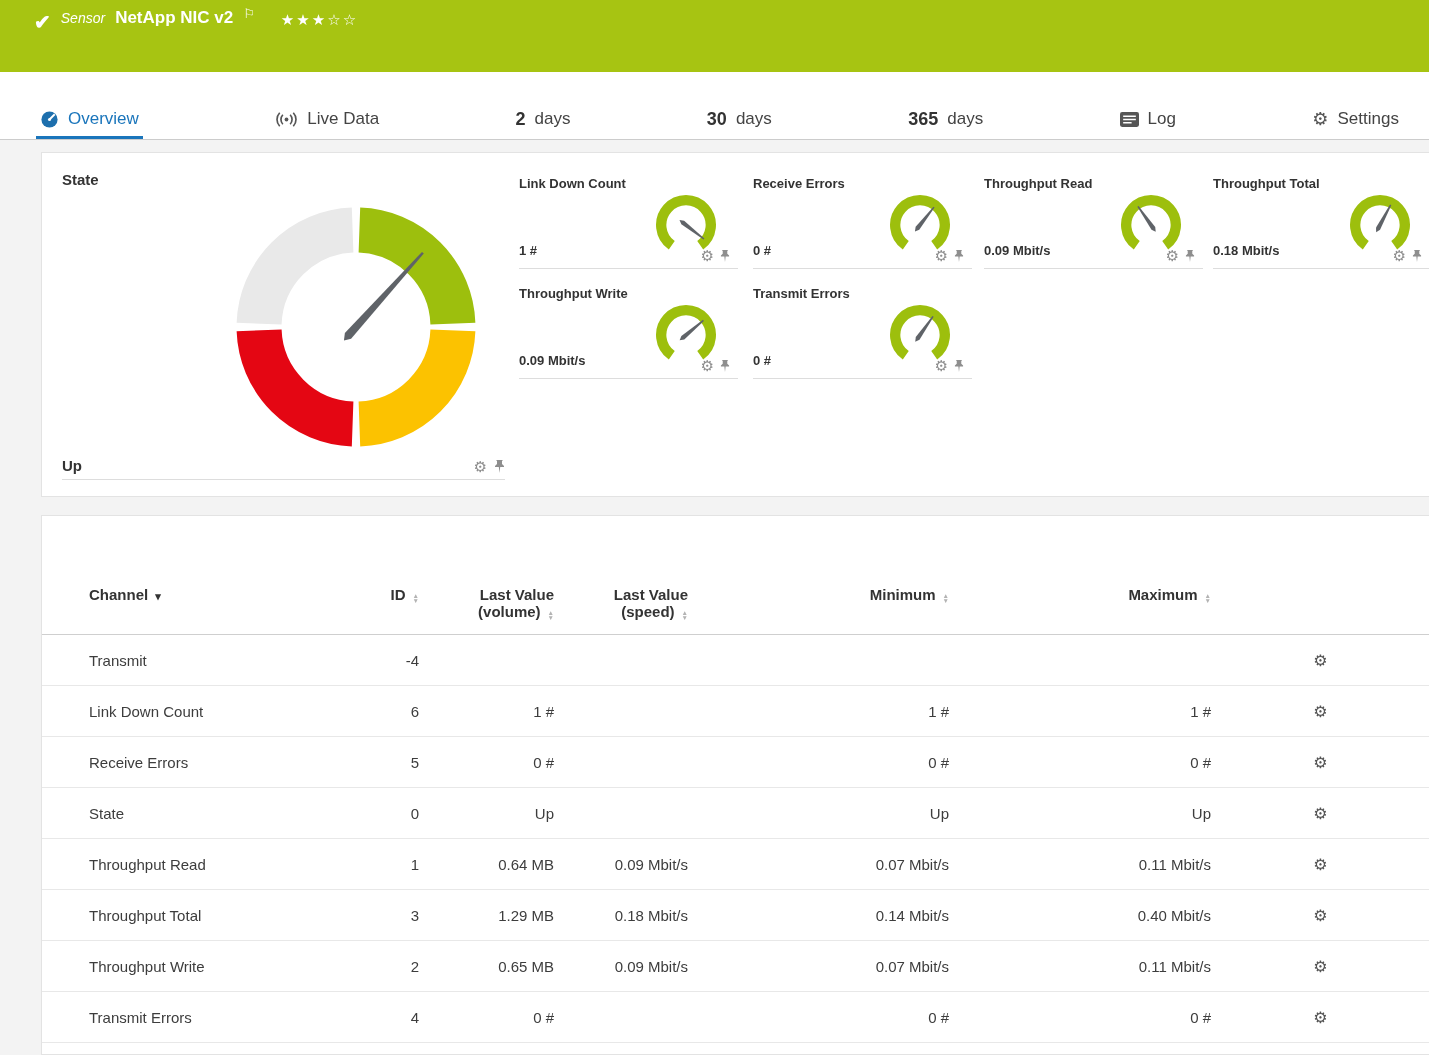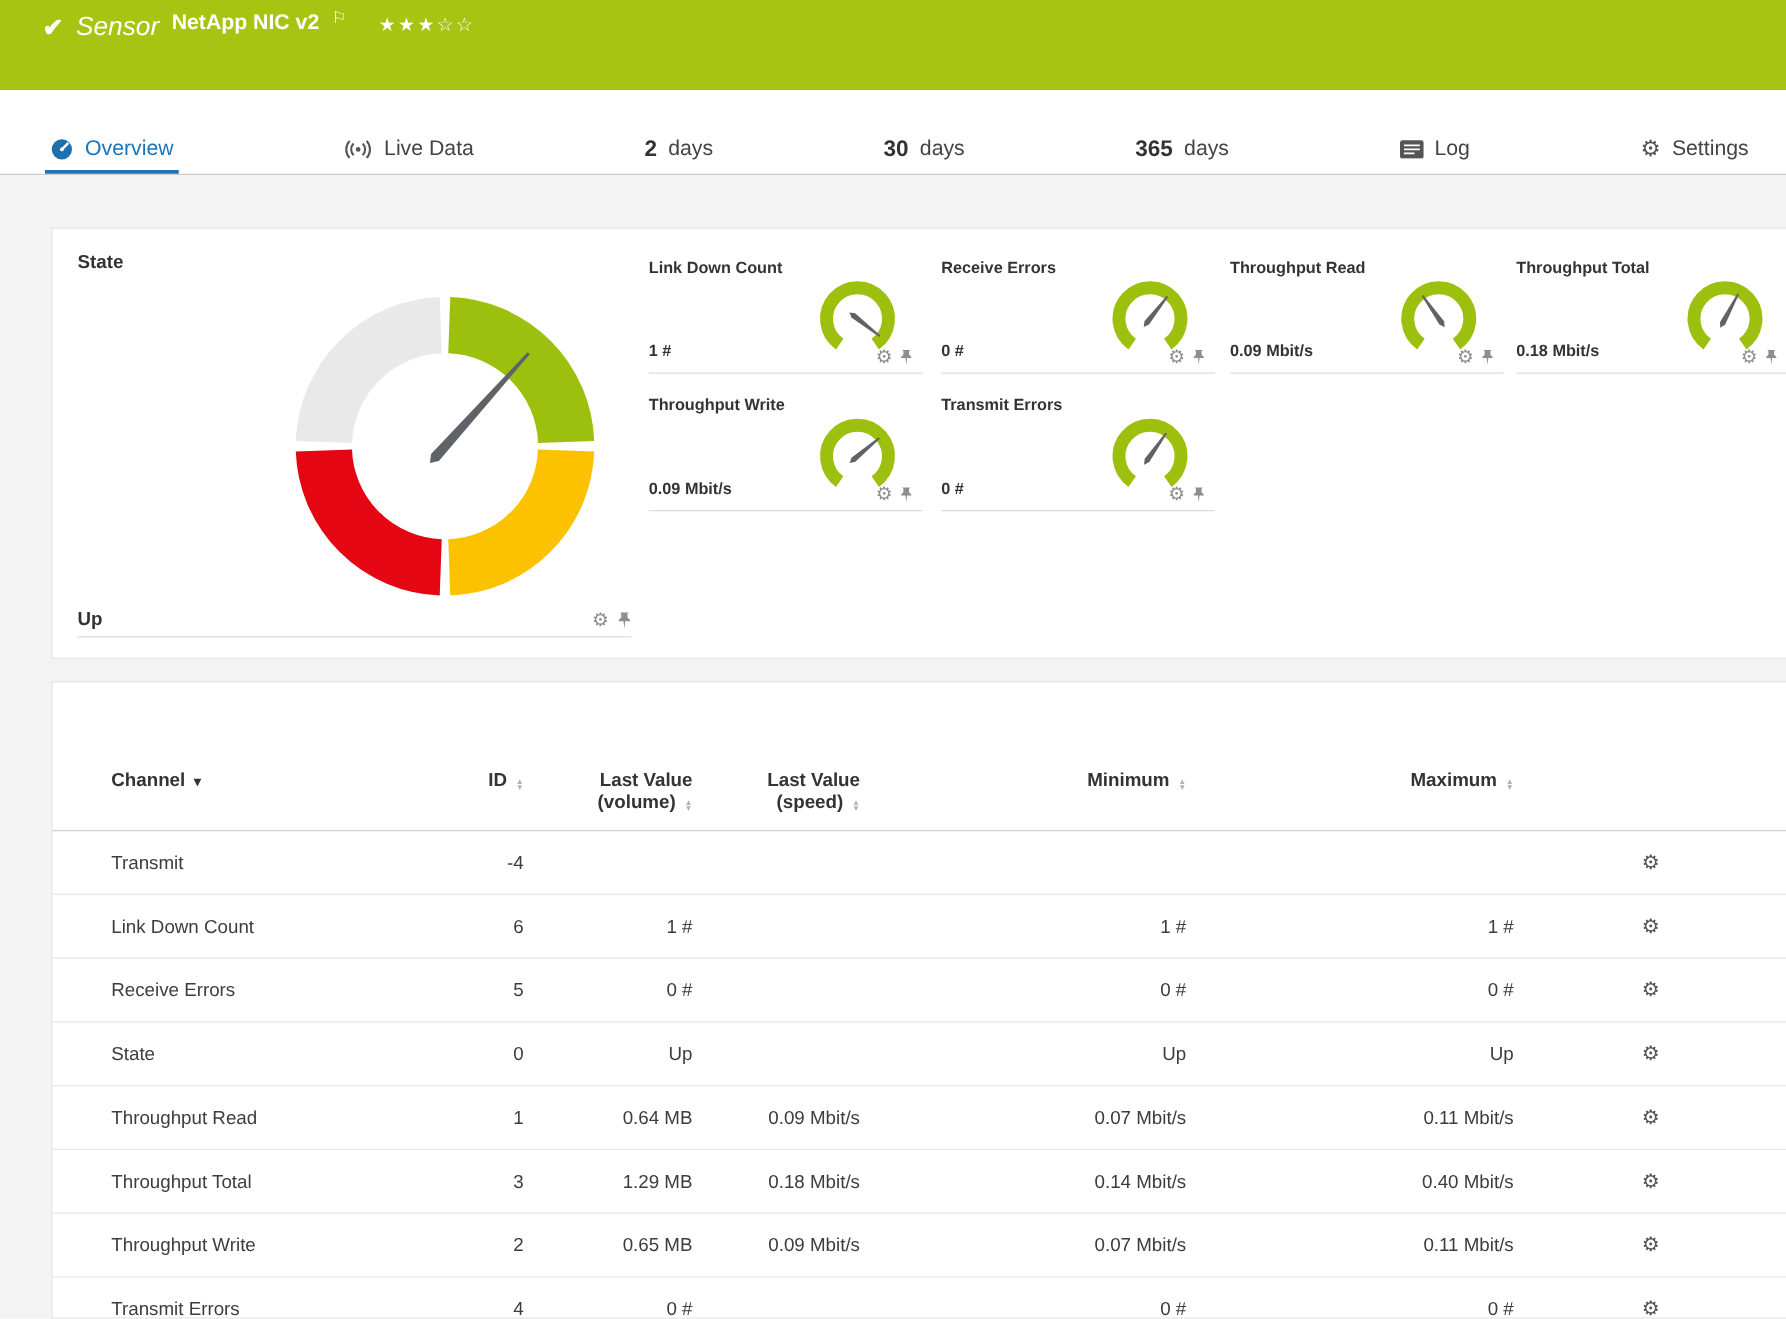--- a/index.html
+++ b/index.html
@@ -6,41 +6,41 @@
   body { margin: 0; background: #fff; }
   .page {
     position: relative; width: 1429px; height: 1055px;
     font-family: "Liberation Sans", sans-serif; background: #fff; overflow: hidden;
   }
 
   
   .topbar { position: absolute; left:0; top:0; width:100%; height:72px; background:#a7c412; color:#fff; }
   .topbar-row { position:absolute; left:34px; top:7px; display:flex; align-items:flex-start; gap:10px; }
   .check { font-size:20px; font-weight:bold; margin-top:3px; }
-  .kind { font-style:italic; font-size:21px; margin-top:3px; }
+  .kind { font-style:italic; font-size:14px; margin-top:3px; }
   .sensor-title { font-size:17px; font-weight:bold; margin-top:1px; }
   .flag { font-size:13px; margin-top:-1px; cursor:pointer; }
   .stars { font-size:15px; letter-spacing:2px; margin-left:16px; margin-top:4px; cursor:pointer; }
   .status-ok { position:absolute; left:76px; top:43px; font-size:18px; font-weight:bold;margin-top:35px; }
 
   
   .tabbar { position:absolute; left:0; top:72px; width:100%; height:68px; background:#fff;
     border-bottom:1px solid #ccc; display:flex; justify-content:space-between;
     padding:0 26px 0 36px; }
   .tab { display:flex; align-items:center; gap:9px; font-size:17px; color:#444;
     position:relative; cursor:pointer; padding:0 4px;margin-top:27px; }
   .tab.active { color:#1a75bb; }
   .tab.active::after { content:""; position:absolute; left:0; right:0; bottom:0; height:3px; background:#1a75bb; }
   .tab .num { font-weight:bold; color:#333; font-size:18px; }
   .tab .gear-char { font-size:18px; color:#555; }
   .tab svg { display:block; }
 
   
   .content { position:absolute; left:0; top:140px; width:100%; height:915px; background:#f3f3f3; }
-  .panel { position:absolute; background:#fff; border:1px solid #e3e3e3; border-right:none;margin-top:30px; }
+  .panel { position:absolute; background:#fff; border:1px solid #e3e3e3; border-right:none; }
   .panel-state { left:41px; top:12px; right:0; height:345px; }
   .panel-table { left:41px; top:375px; right:0; bottom:0; }
 
   .state-title { position:absolute; left:20px; top:18px; font-size:15px; font-weight:bold; color:#333; }
   .big-gauge { position:absolute; left:192px; top:52px; }
   .big-needle { transform-box: view-box; transform-origin:122px 122px; }
   .state-footer { position:absolute; left:20px; top:297px; width:443px; height:30px;
     border-bottom:1px solid #ddd; display:flex; align-items:flex-end; justify-content:space-between;
     padding-bottom:5px; }
   .state-value { font-size:15px; font-weight:bold; color:#333; }

